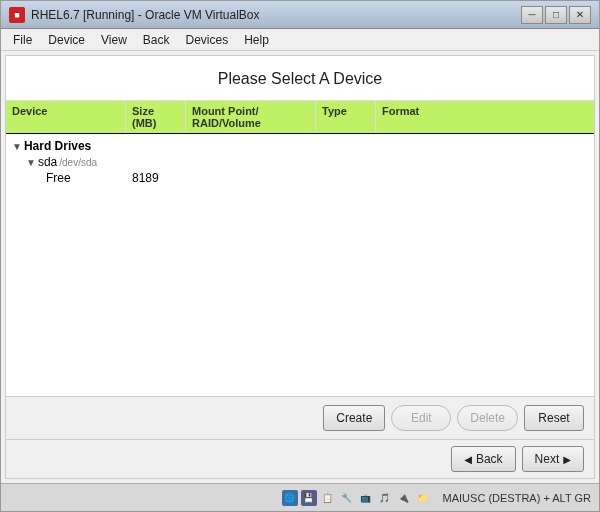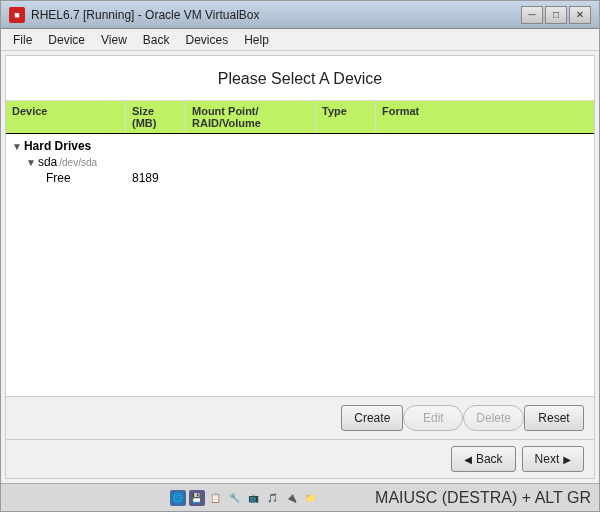--- a/index.html
+++ b/index.html
@@ -158,21 +158,21 @@
       color: #888;
       margin-left: 2px;
     }
 
     
     .action-bar {
       border-top: 1px solid #ccc;
       padding: 8px 10px;
       display: flex;
       justify-content: flex-end;
-      gap: 0;
+      gap: 6px;
       background: #f0f0f0;
       flex-shrink: 0;
     }
 
     .nav-bar {
       border-top: 1px solid #ccc;
       padding: 6px 10px;
       display: flex;
       justify-content: flex-end;
       gap: 6px;
@@ -236,23 +236,22 @@
       width: 16px;
       height: 16px;
       border-radius: 2px;
       display: flex;
       align-items: center;
       justify-content: center;
       font-size: 9px;
     }
 
     .status-text {
-      font-size: 16px;
+      font-size: 11px;
       color: #333;
-      margin-left: 44px;
     }
 
     .nav-btn-icon {
       font-size: 10px;
     }
   </style>
 </head>
 <body>
 
 <div class="window">

